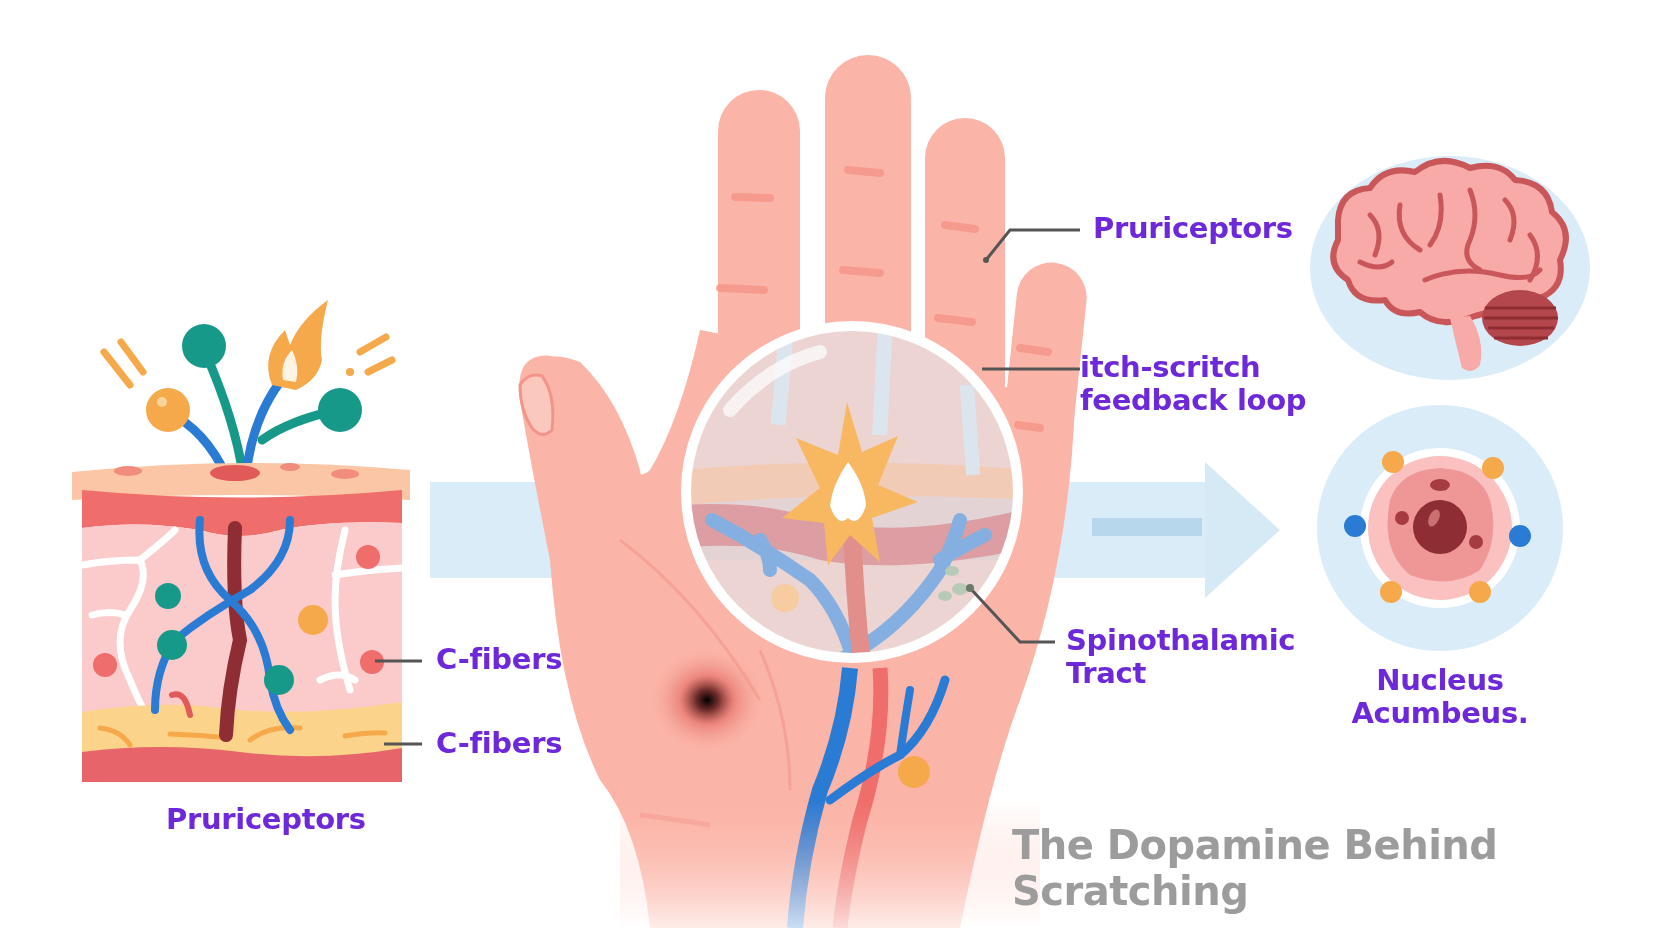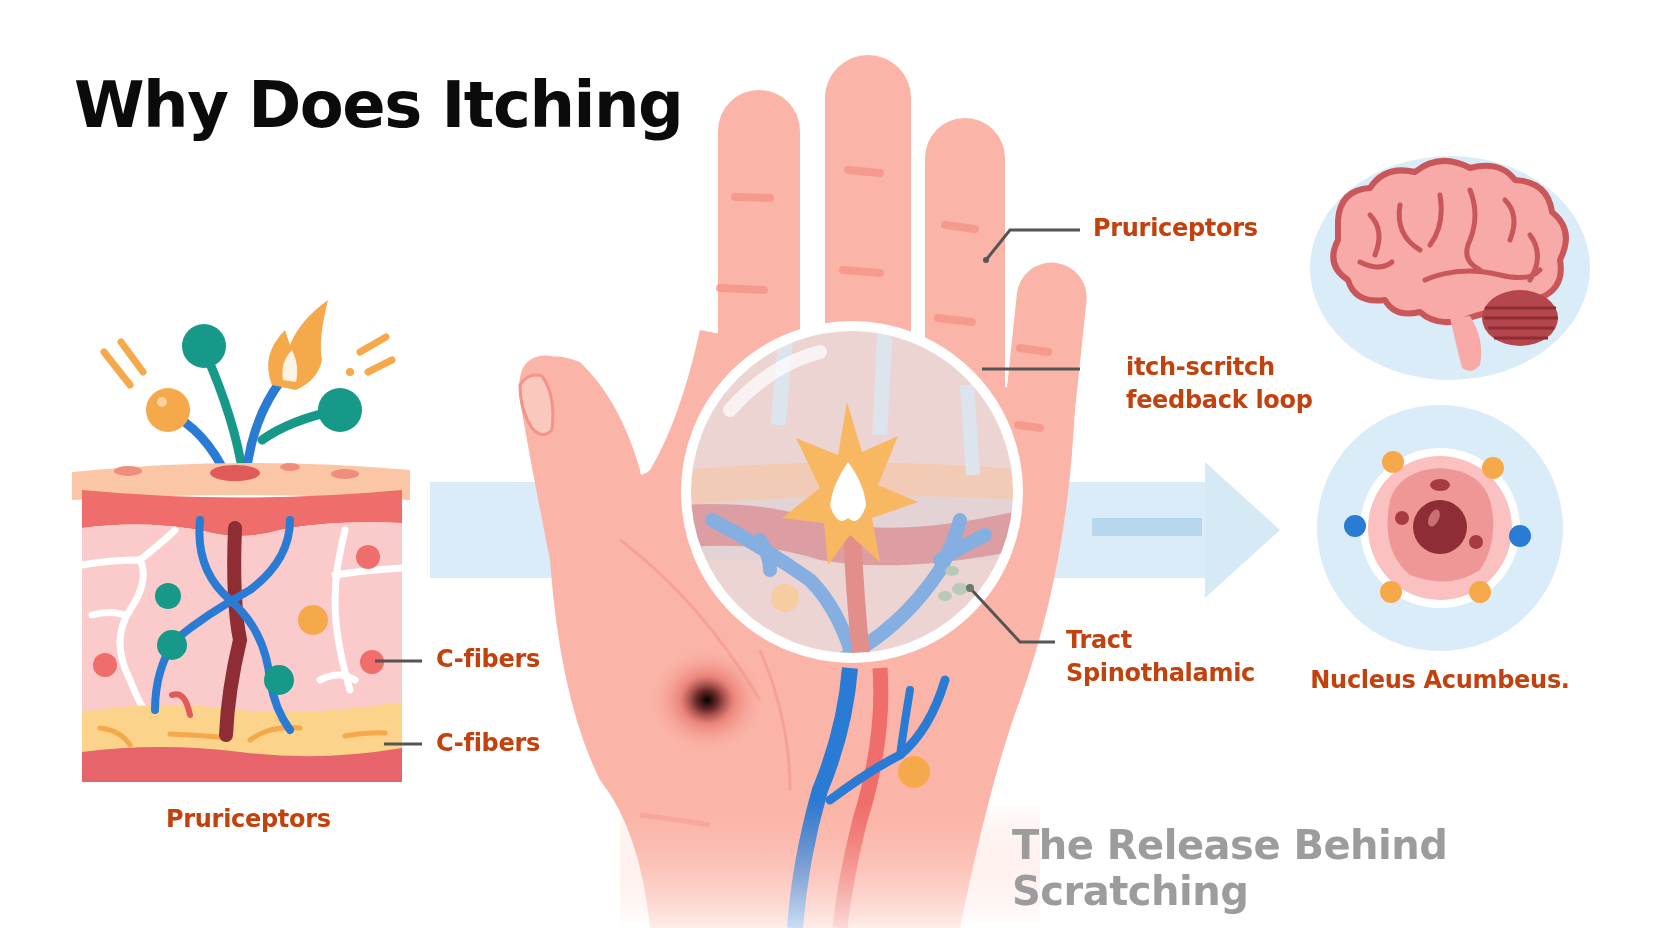--- a/index.html
+++ b/index.html
@@ -1,19 +1,19 @@
 <!DOCTYPE html>
 <html><head>
 <meta charset="utf-8">
 <style>
   html,body{margin:0;padding:0;}
   body{width:1664px;height:928px;background:#ffffff;position:relative;overflow:hidden;font-family:"Liberation Sans","DejaVu Sans",sans-serif;}
   .abs{position:absolute;}
   .title{left:74px;top:66px;font-weight:700;font-size:64px;line-height:78px;color:#0b0b0b;letter-spacing:-1.5px;font-family:"DejaVu Sans","Liberation Sans",sans-serif;}
-  .lbl{font-weight:700;color:#c2410c;font-size:24px;line-height:33px;font-family:"DejaVu Sans","Liberation Sans",sans-serif;letter-spacing:-0.3px;}
+  .lbl{font-weight:700;color:#6d28d9;font-size:29px;line-height:33px;font-family:"DejaVu Sans","Liberation Sans",sans-serif;letter-spacing:-0.3px;}
   .footer{left:1012px;top:822px;font-size:40px;font-weight:700;color:#9c9c9c;letter-spacing:-0.5px;font-family:"DejaVu Sans","Liberation Sans",sans-serif;}
   svg{position:absolute;left:0;top:0;}
 </style>
 </head>
 <body>
 
 <svg width="1664" height="928" viewBox="0 0 1664 928">
   <defs>
     <radialGradient id="bite" cx="50%" cy="50%" r="50%">
       <stop offset="0%" stop-color="#000" stop-opacity="1"></stop>
@@ -215,34 +215,33 @@
     <circle cx="1393" cy="462" r="11" fill="#f6a94a"></circle>
     <circle cx="1493" cy="468" r="11" fill="#f6a94a"></circle>
     <circle cx="1391" cy="592" r="11" fill="#f6a94a"></circle>
     <circle cx="1480" cy="592" r="11" fill="#f6a94a"></circle>
     <circle cx="1355" cy="526" r="11" fill="#2a7bd4"></circle>
     <circle cx="1520" cy="536" r="11" fill="#2a7bd4"></circle>
   </g>
 </svg>
 
 <div class="abs title">
-  <div>Why Does Itching</div>
 </div>
 
 <div class="abs lbl" style="left:436px;top:643px;">C-fibers</div>
 <div class="abs lbl" style="left:436px;top:727px;">C-fibers</div>
 <div class="abs lbl" style="left:166px;top:803px;">Pruriceptors</div>
 
 <div class="abs lbl" style="left:1093px;top:212px;">Pruriceptors</div>
-<div class="abs lbl" style="left:1126px;top:351px;">
+<div class="abs lbl" style="left:1080px;top:351px;">
   <div>itch-scritch</div>
   <div>feedback loop</div>
 </div>
 <div class="abs lbl" style="left:1066px;top:624px;">
+  <div>Spinothalamic</div>
   <div>Tract</div>
-  <div>Spinothalamic</div>
 </div>
 
 <div class="abs lbl" style="left:1300px;top:664px;width:280px;text-align:center;">
   <div>Nucleus Acumbeus.</div>
 </div>
 
-<div class="abs footer">The Release Behind Scratching</div>
+<div class="abs footer">The Dopamine Behind Scratching</div>
 
 </body></html>

